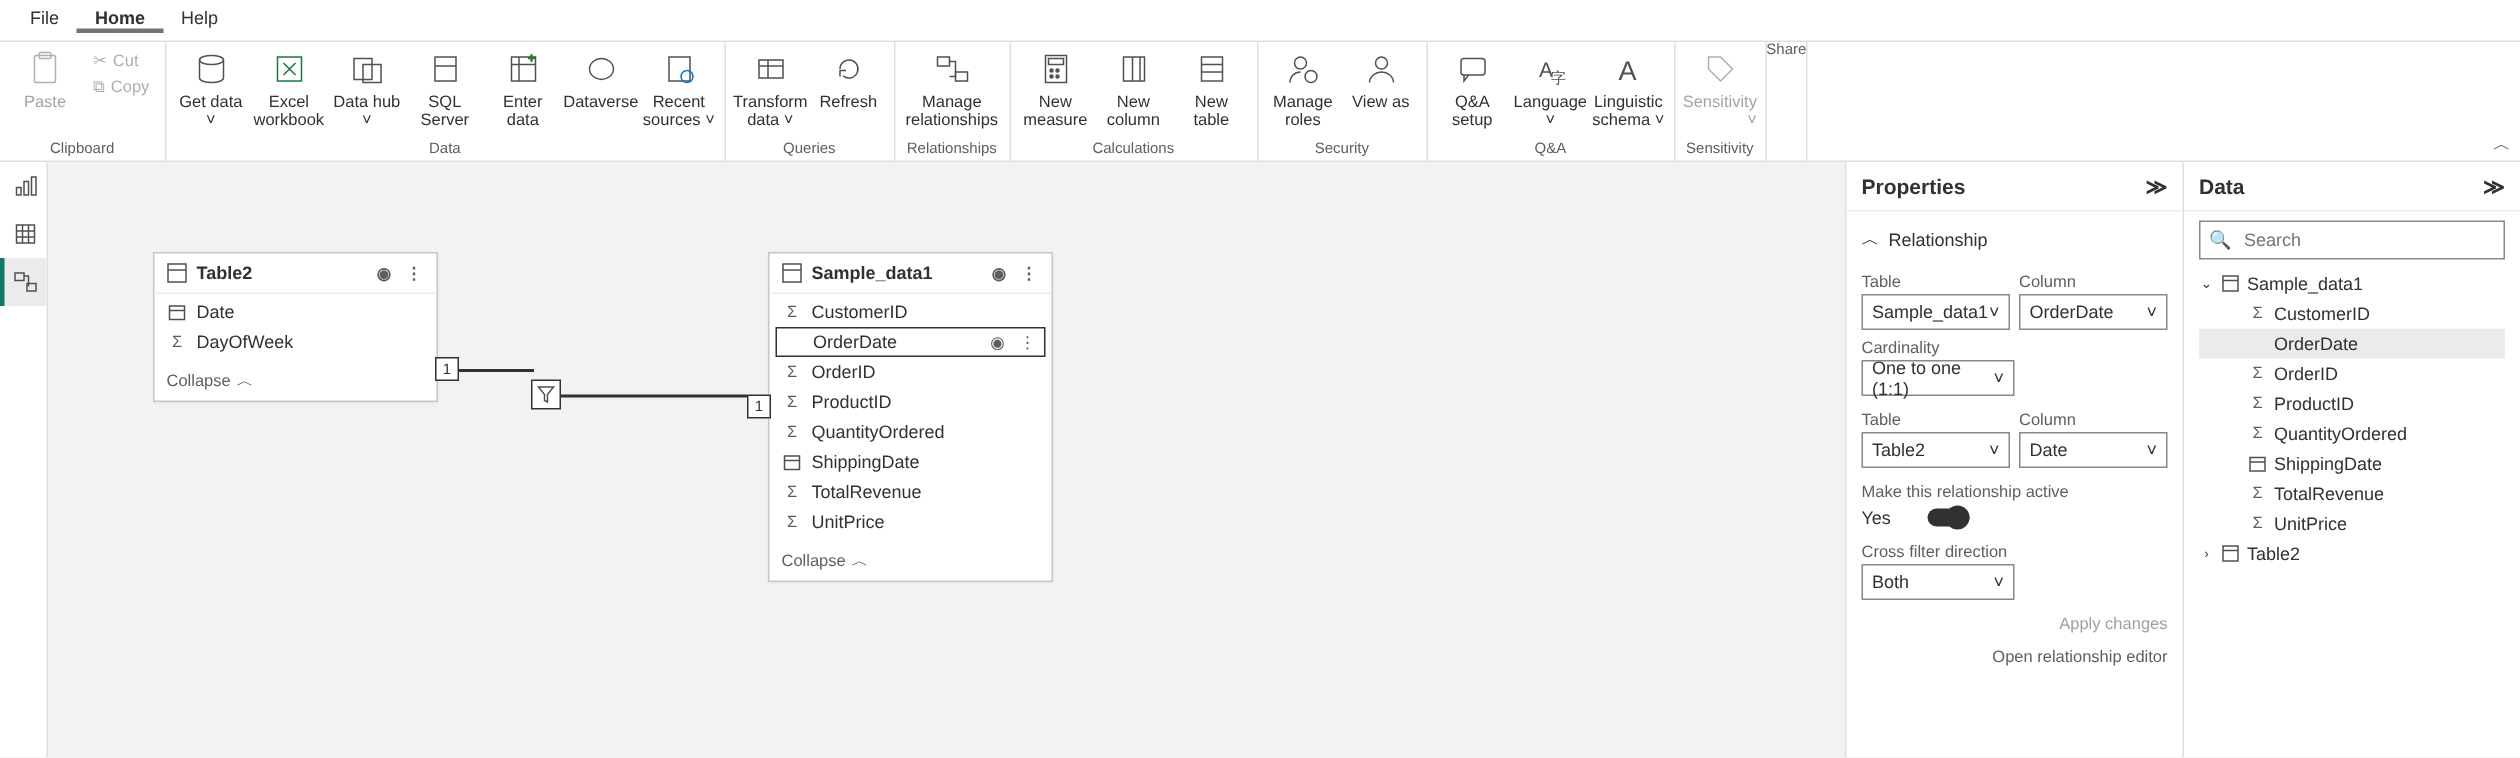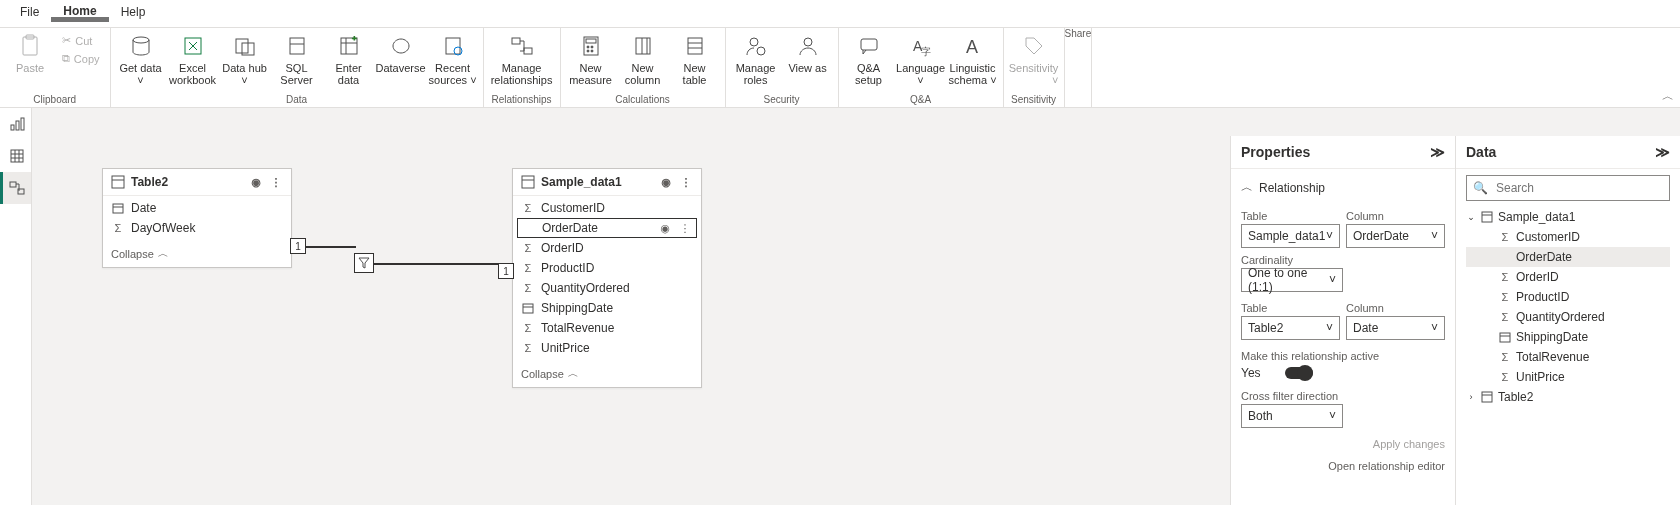--- a/index.html
+++ b/index.html
@@ -1,21 +1,21 @@
 <!DOCTYPE html>
 <html><head>
 <meta charset="utf-8">
 <style>
   * { box-sizing: border-box; font-family: "Segoe UI", sans-serif; }
   body { margin: 0; background: #f3f2f1; font-size: 12px; color: #323130; overflow:hidden; width:1680px; height:505px;}
   
   
   .menubar { display:flex; background:#fff; border-bottom:1px solid #e1dfdd; height:28px; align-items:center; padding-left:8px; gap:0;}
   .menubar .item { padding:5px 12px; cursor:default; border-bottom:3px solid transparent; height:16px; display:flex; align-items:center;}
-  .menubar .item.active { border-bottom:5px solid #737373; font-weight:600;}
+  .menubar .item.active { border-bottom:3px solid #737373; font-weight:600;}
   
   
   .ribbon { display:flex; background:#fff; border-bottom:1px solid #e1dfdd; height:80px; position:relative;}
   .ribbon-group { display:flex; flex-direction:column; border-right:1px solid #e1dfdd; }
   .ribbon-buttons { display:flex; flex:1; padding:2px 4px; align-items:flex-start;}
   .ribbon-group-label { font-size:10px; color:#605e5c; text-align:center; padding-bottom:2px;}
   .big-btn { display:flex; flex-direction:column; align-items:center; justify-content:flex-start; width:52px; padding:2px 2px; cursor:default; text-align:center; gap:2px;}
   .big-btn .icon { width:28px; height:28px; display:flex; align-items:center; justify-content:center;}
   .big-btn .lbl { font-size:11px; line-height:1.1; color:#323130;}
   .big-btn.disabled .lbl, .big-btn.disabled .icon { opacity:.45;text-align:right;}
@@ -40,21 +40,21 @@
   .table-card .fields { padding:2px 0;}
   .table-card .field { display:flex; align-items:center; gap:6px; padding:3px 8px; height:20px;}
   .table-card .field.selected { border:1px solid #323130; margin:0 4px; padding:2px 4px;}
   .table-card .collapse { padding:6px 8px; font-size:11px; color:#605e5c; display:flex; align-items:center; gap:4px;}
   .fi { width:14px; height:14px; display:inline-flex; align-items:center; justify-content:center; font-size:11px; color:#605e5c;}
   
   .rel-line { position:absolute; border-top:2px solid #323130;}
   .rel-box { position:absolute; width:16px; height:16px; border:1px solid #323130; background:#fff; display:flex; align-items:center; justify-content:center; font-size:10px;}
   
   
-  .right-panes { display:flex;margin-top:28px;}
+  .right-panes { display:flex;}
   .pane { width:225px; background:#fff; border-left:1px solid #e1dfdd; display:flex; flex-direction:column;}
   .pane-hdr { display:flex; align-items:center; justify-content:space-between; padding:8px 10px; font-weight:600; font-size:14px; border-bottom:1px solid #edebe9;}
   .pane-body { padding:6px 10px; font-size:12px; overflow:auto; flex:1;}
   .section-hdr { display:flex; align-items:center; gap:6px; padding:4px 0; color:#323130;}
   .form-row { display:flex; gap:6px; margin-top:4px;}
   .form-col { flex:1;}
   .form-label { font-size:11px; color:#605e5c; margin-top:6px;}
   .picker { display:flex; align-items:center; justify-content:space-between; border:1px solid #8a8886; height:24px; padding:0 6px; margin-top:2px; font-size:12px;}
   .toggle { display:inline-block; width:28px; height:12px; background:#323130; border-radius:6px; position:relative; vertical-align:middle;}
   .toggle::after { content:""; position:absolute; right:0; top:-2px; width:16px; height:16px; background:#323130; border-radius:50%;}
@@ -169,20 +169,44 @@
               <rect x="4" y="3" width="14" height="16"></rect>
               <circle cx="16" cy="16" r="4" stroke="#0078d4"></circle>
             </svg>
           </span>
           <span class="lbl"><span>Recent sources</span> ˅</span>
         </div>
     </div>
     <div class="ribbon-group-label">Data</div>
   </div>
 
+  <div class="ribbon-group">
+    <div class="ribbon-buttons">
+      <div class="big-btn">
+          <span class="icon">
+            <svg width="22" height="22" viewBox="0 0 22 22">
+              <rect x="3" y="5" width="16" height="12"></rect>
+              <line x1="3" y1="9" x2="19" y2="9"></line>
+              <line x1="9" y1="5" x2="9" y2="17"></line>
+            </svg>
+          </span>
+          <span class="lbl"><span>Transform data</span> ˅</span>
+        </div>
+      <div class="big-btn">
+          <span class="icon">
+            <svg width="22" height="22" viewBox="0 0 22 22">
+              <path d="M5 11a6 6 0 1 1 2 4.5"></path>
+              <path d="M5 16v-4h4"></path>
+            </svg>
+          </span>
+          <span class="lbl">Refresh</span>
+        </div>
+    </div>
+    <div class="ribbon-group-label">Queries</div>
+  </div>
 
   <div class="ribbon-group">
     <div class="ribbon-buttons">
       <div class="big-btn" style="width:68px">
           <span class="icon">
             <svg width="24" height="22" viewBox="0 0 24 22">
               <rect x="2" y="3" width="8" height="6"></rect>
               <rect x="14" y="13" width="8" height="6"></rect>
               <path d="M10 6h4v10h-4"></path>
             </svg>

